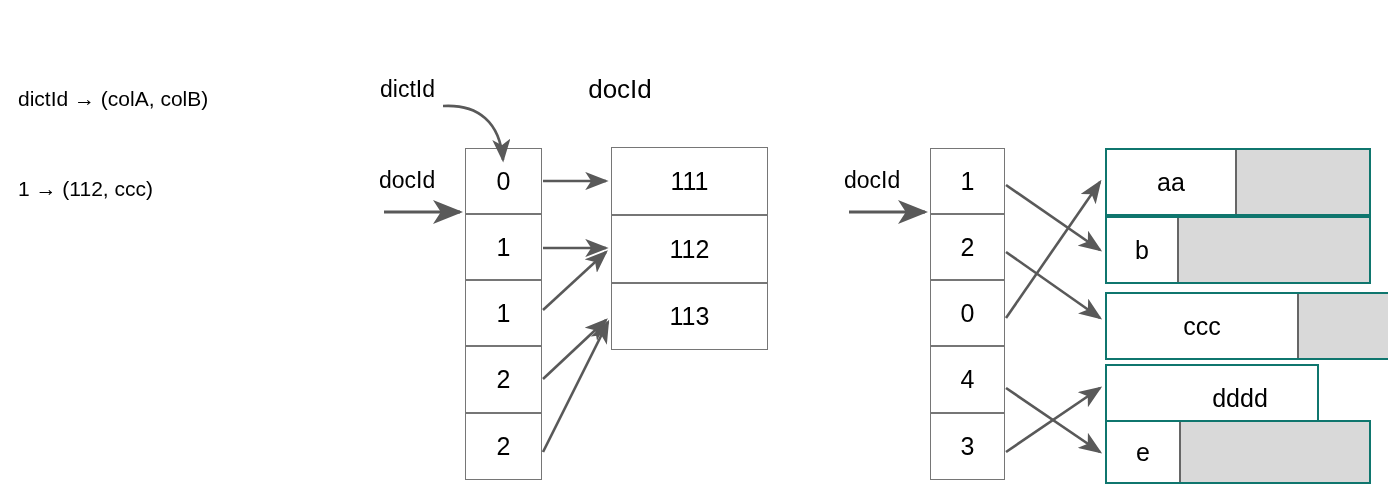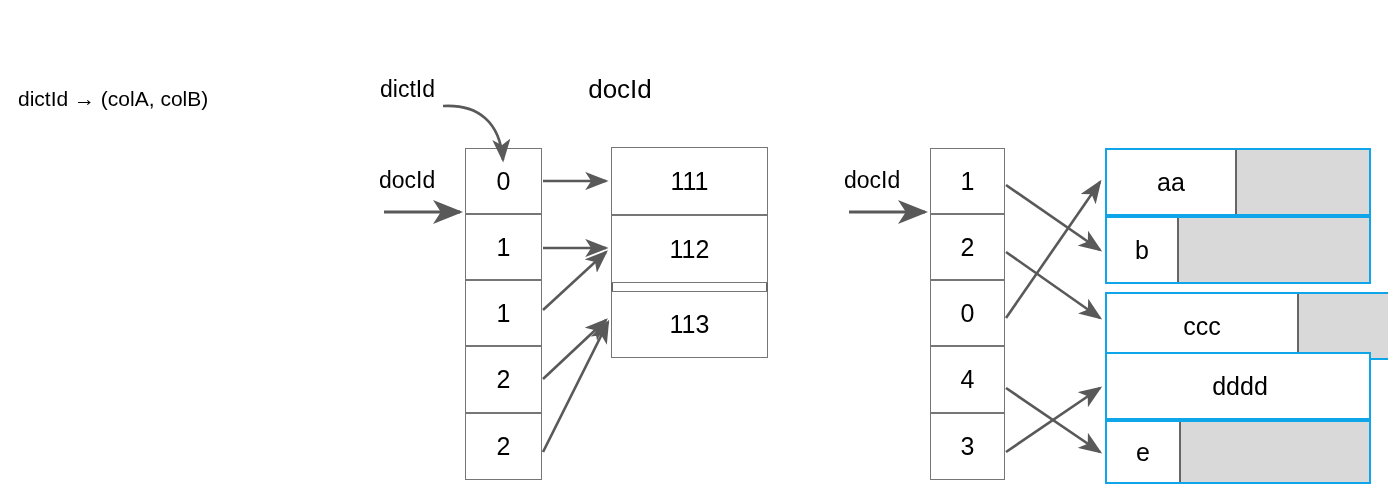--- a/index.html
+++ b/index.html
@@ -63,21 +63,21 @@
     background: #ffffff;
     display: flex;
     align-items: center;
     justify-content: center;
     font-size: 25px;
     color: #000000;
   }
   .value-row {
     position: absolute;
     box-sizing: border-box;
-    border: 2px solid #0ea5e9;
+    border: 2px solid #0f766e;
     background: #d9d9d9;
     overflow: hidden;
   }
   .value-white {
     position: absolute;
     left: 0; top: 0; bottom: 0;
     box-sizing: border-box;
     background: #ffffff;
     border-right: 2px solid #666666;
     display: flex;
@@ -94,61 +94,62 @@
     pointer-events: none;
   }
 </style>
 </head>
 <body>
 
 <div class="stage">
 
   <div class="legend">
     <div>dictId → (colA, colB)</div>
+    <div>1 → (112, ccc)</div>
     
   </div>
 
   <div class="col-title" id="title-cola">docId</div>
 
   <div class="side-label" id="label-dictid">dictId</div>
   <div class="side-label" id="label-docid-a">docId</div>
   <div class="side-label" id="label-docid-b">docId</div>
 
   <div class="gbox" id="cola-column" style="left:465px; top:148px; width:77px; height:330px;">
     <div class="cell" style="left:-2px; top:-2px; width:77px; height:66px;">0</div>
     <div class="cell" style="left:-2px; top:64px; width:77px; height:66px;">1</div>
     <div class="cell" style="left:-2px; top:130px; width:77px; height:66px;">1</div>
     <div class="cell" style="left:-2px; top:196px; width:77px; height:67px;">2</div>
     <div class="cell" style="left:-2px; top:263px; width:77px; height:67px;">2</div>
   </div>
 
   <div class="gbox" id="cola-dictionary" style="left:611px; top:147px; width:157px; height:201px;">
     <div class="cell" style="left:-2px; top:-2px; width:157px; height:68px;">111</div>
     <div class="cell" style="left:-2px; top:66px; width:157px; height:68px;">112</div>
-    <div class="cell" style="left:-2px; top:134px; width:157px; height:67px;margin-top:8px;">113</div>
+    <div class="cell" style="left:-2px; top:134px; width:157px; height:67px;">113</div>
   </div>
 
   <div class="gbox" id="colb-column" style="left:930px; top:148px; width:75px; height:330px;">
     <div class="cell" style="left:-2px; top:-2px; width:75px; height:66px;">1</div>
     <div class="cell" style="left:-2px; top:64px; width:75px; height:66px;">2</div>
     <div class="cell" style="left:-2px; top:130px; width:75px; height:66px;">0</div>
     <div class="cell" style="left:-2px; top:196px; width:75px; height:67px;">4</div>
     <div class="cell" style="left:-2px; top:263px; width:75px; height:67px;">3</div>
   </div>
 
   <div class="value-row" style="left:1105px; top:148px; width:266px; height:68px;">
     <div class="value-white" id="vw0" style="width: 130px;">aa</div>
   </div>
   <div class="value-row" style="left:1105px; top:216px; width:266px; height:68px;">
     <div class="value-white" id="vw1" style="width: 72px;">b</div>
   </div>
   <div class="value-row" style="left:1105px; top:292px; width:290px; height:68px;">
     <div class="value-white" id="vw2" style="width: 192px;">ccc</div>
   </div>
-  <div class="value-row" style="left:1105px; top:352px; width:266px; height:68px;text-align:center;">
+  <div class="value-row" style="left:1105px; top:364px; width:214px; height:68px;text-align:center;">
     <div class="value-white full" id="vw3" style="width: 266px;">dddd</div>
   </div>
   <div class="value-row" style="left:1105px; top:420px; width:266px; height:64px;">
     <div class="value-white" id="vw4" style="width: 74px;">e</div>
   </div>
 
   <svg class="overlay" viewBox="0 0 1388 504">
     <defs>
       <marker id="ah" markerWidth="10" markerHeight="8" refX="9" refY="4" orient="auto" markerUnits="strokeWidth">
         <path d="M0,0 L10,4 L0,8 L2.6,4 z" fill="#595959"></path>

